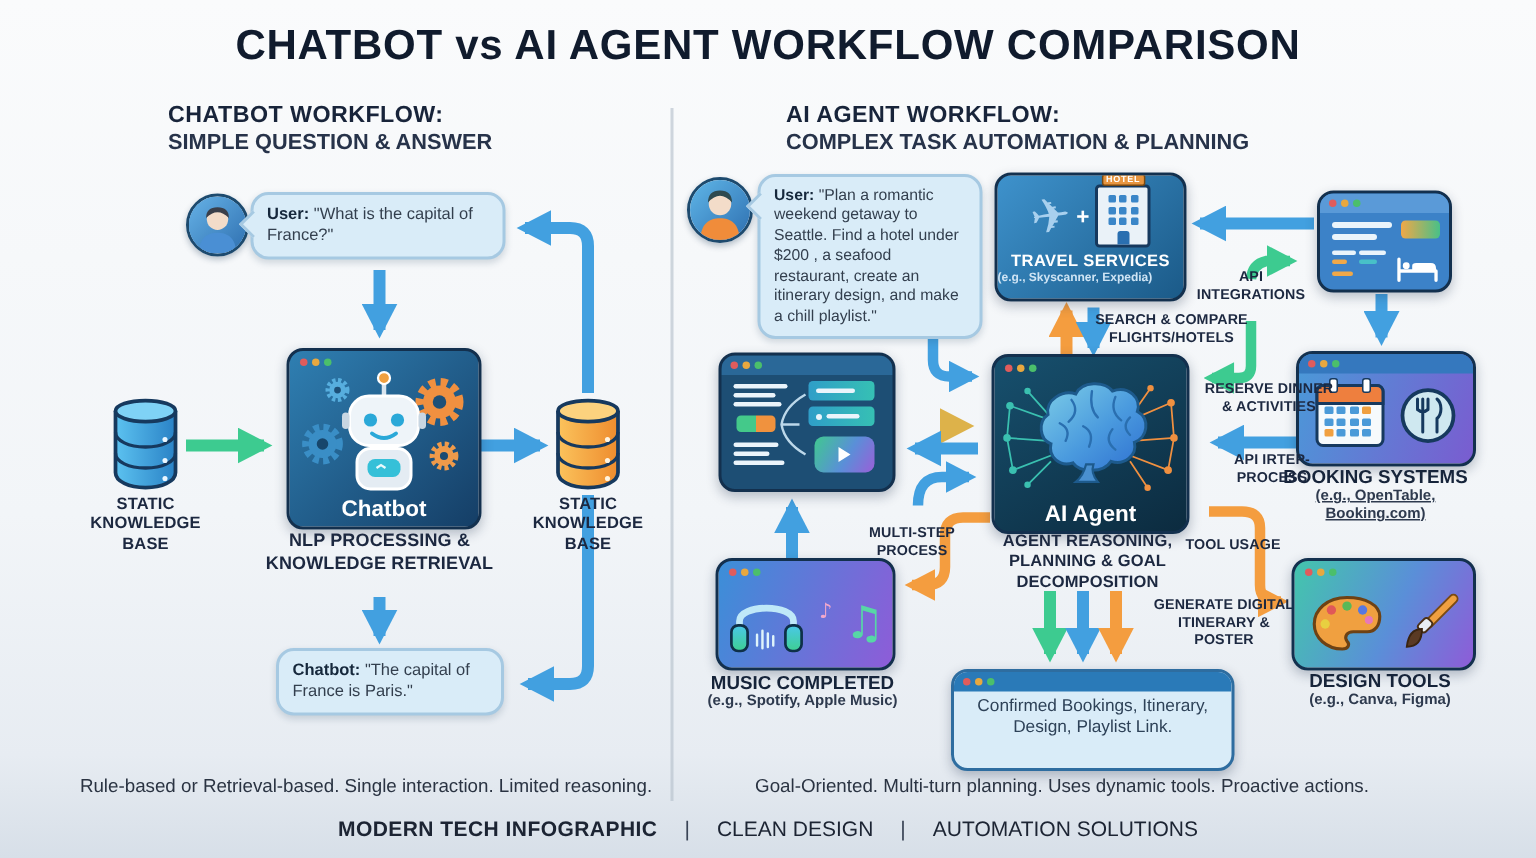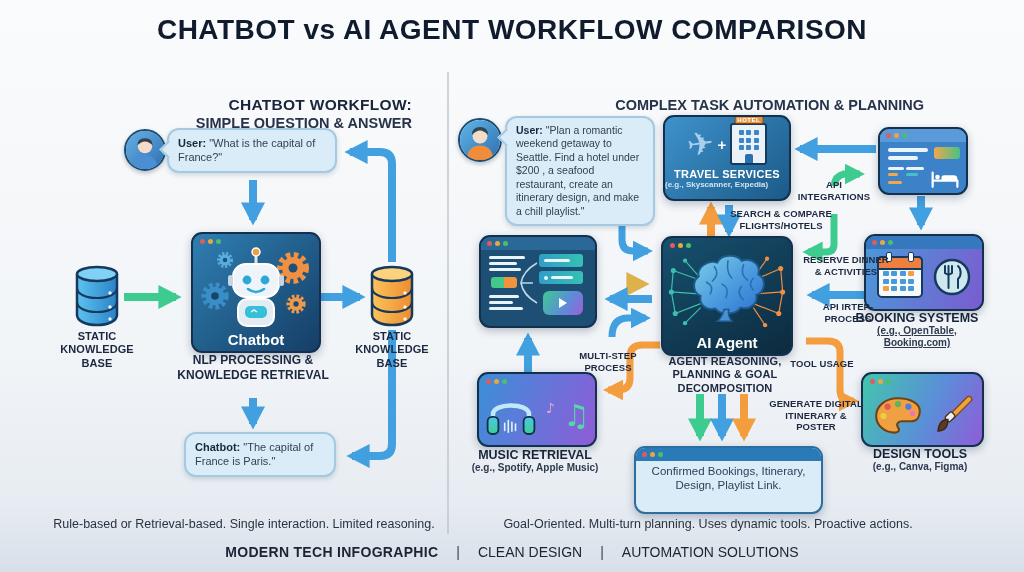--- a/index.html
+++ b/index.html
@@ -3,21 +3,21 @@
 <meta charset="utf-8">
 <style>
   html,body{margin:0;padding:0;}
   body{font-family:"Liberation Sans","DejaVu Sans",sans-serif;background:#e8edf2;}
   #stage{position:relative;width:1024px;height:572px;overflow:hidden;
          background:linear-gradient(180deg,#fafbfc 0%,#f2f5f8 60%,#e7ecf2 88%,#d7dfe8 100%);}
   .abs{position:absolute;}
   
   .title{top:14px;left:0;width:1024px;text-align:center;font-size:28px;font-weight:800;
          letter-spacing:.5px;color:#101b2d;}
-  .colhead{text-align:right;color:#18243a;margin-top:28px;}
+  .colhead{text-align:left;color:#18243a;}
   .colhead .h1{font-size:15.5px;font-weight:800;letter-spacing:.3px;}
   .colhead .h2{font-size:14.5px;font-weight:600;color:#27334a;margin-top:1px;}
   .lbl{font-size:9.5px;font-weight:800;color:#1c2840;text-align:center;line-height:1.22;letter-spacing:.1px;}
   .boxtitle{font-size:12.5px;font-weight:800;color:#16243a;text-align:center;line-height:1.15;}
   .boxsub{font-size:10px;font-weight:600;color:#2e3a4e;text-align:center;line-height:1.2;}
   .summary{font-size:12.5px;font-weight:500;color:#2a3342;text-align:center;}
   .divider{left:447px;top:72px;width:2px;height:462px;background:#b7c1cc;opacity:.65;}
   
   .bubble{background:#d9ecf8;border:2px solid #a6c9e2;border-radius:12px;padding:6px 9px;
           font-size:11px;line-height:1.3;color:#333f4e;box-shadow:0 2px 5px rgba(30,60,90,.18);}
@@ -108,20 +108,21 @@
   </svg>
 
   <div class="abs title">CHATBOT vs AI AGENT WORKFLOW COMPARISON</div>
   <div class="abs divider"></div>
 
   <div class="abs colhead" style="left:112px;top:68px;width:300px;">
     <div class="h1">CHATBOT WORKFLOW:</div>
     <div class="h2">SIMPLE QUESTION &amp; ANSWER</div>
   </div>
   <div class="abs colhead" style="left:524px;top:68px;width:400px;">
+    <div class="h1">AI AGENT WORKFLOW:</div>
     <div class="h2">COMPLEX TASK AUTOMATION &amp; PLANNING</div>
   </div>
 
   <div class="abs avatar" style="left:124px;top:129px;width:38px;height:38px;">
     <svg width="38" height="38" viewBox="0 0 40 40">
       <rect width="40" height="40" fill="#4f9bd8"></rect>
       <path d="M0,0 H40 V40 H0 Z" fill="url(#avg1)"></path>
       <defs>
           <linearGradient id="avg1" x1="0" y1="0" x2="1" y2="1">
         <stop offset="0" stop-color="#66b2e6"></stop>
@@ -425,21 +426,21 @@
           </defs>
         <path d="M10,34 V23 C10,10 50,10 50,23 V34" stroke="#bfe8f8" stroke-width="5" fill="none" stroke-linecap="round"></path>
         <rect x="4" y="26" width="12" height="19" rx="5" fill="url(#gCup)" stroke="#0e3048" stroke-width="2"></rect>
         <rect x="44" y="26" width="12" height="19" rx="5" fill="url(#gCup)" stroke="#0e3048" stroke-width="2"></rect>
         <path d="M23,33 v8 M27,30 v13 M31,32 v10 M35,34 v7" stroke="#dff4fb" stroke-width="1.8" stroke-linecap="round"></path>
       </svg>
       <span class="note" style="font-size:14px;color:#f2a8cc;margin-bottom:16px;">♪</span>
       <span class="note" style="font-size:30px;color:#57d6a6;">♫</span>
     </div>
   </div>
-  <div class="abs boxtitle" style="left:455px;top:448px;width:160px;">MUSIC RETRIEVAL</div>
+  <div class="abs boxtitle" style="left:455px;top:448px;width:160px;">MUSIC COMPLETED</div>
   <div class="abs boxsub" style="left:455px;top:462px;width:160px;">(e.g., Spotify, Apple Music)</div>
 
   <div class="abs lbl" style="left:766px;top:398px;width:100px;">GENERATE DIGITAL ITINERARY &amp; POSTER</div>
 
   <div class="abs win" style="left:634px;top:446px;width:185px;height:64px;background:#d9ecf8;border-color:#2e6da0;">
     <div class="winbar" style="background:#2a7ab8;">
         <span class="dot dr"></span>
         <span class="dot dy"></span>
         <span class="dot dg"></span>
       </div>

